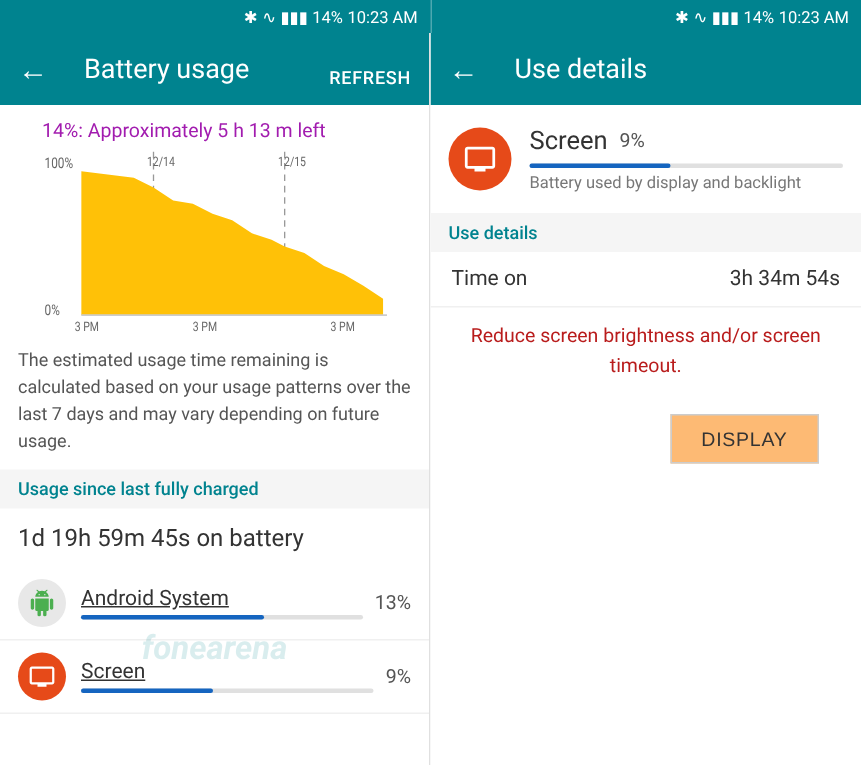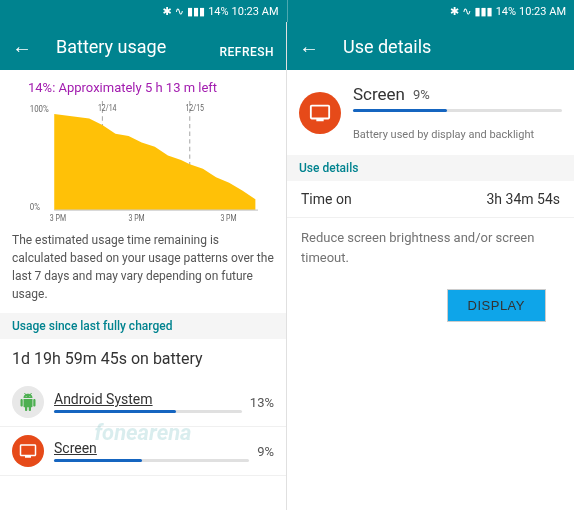--- a/index.html
+++ b/index.html
@@ -224,21 +224,21 @@
       border-radius: 2px;
     }
     .detail-percent {
       font-size: 13px;
       color: #555;
       margin-left: 8px;
     }
     .detail-subtitle {
       font-size: 11px;
       color: #777;
-      margin-top: 16px;
+      margin-top: 3px;
     }
 
     .detail-row {
       display: flex;
       align-items: center;
       padding: 10px 14px;
       border-bottom: 1px solid #f0f0f0;
       gap: 32px;
     }
     .detail-row-label {
@@ -247,30 +247,31 @@
       color: #333;
     }
     .detail-row-value {
       font-size: 14px;
       color: #333;
     }
 
     .adjust-text {
       padding: 10px 14px;
       font-size: 13px;
-      color: #737373;
+      color: #b91c1c;
       line-height: 1.5;
+      text-align: center;
     }
 
     .display-button {
       display: block;
       margin: 8px 14px 8px auto;
       padding: 8px 20px;
       border: 1px solid #ccc;
-      background: #0ea5e9;
+      background: #fdba74;
       font-size: 13px;
       color: #333;
       letter-spacing: 0.5px;
       font-weight: 500;
       cursor: pointer;
       width: fit-content;
     }
   </style>
 </head>
 <body>

